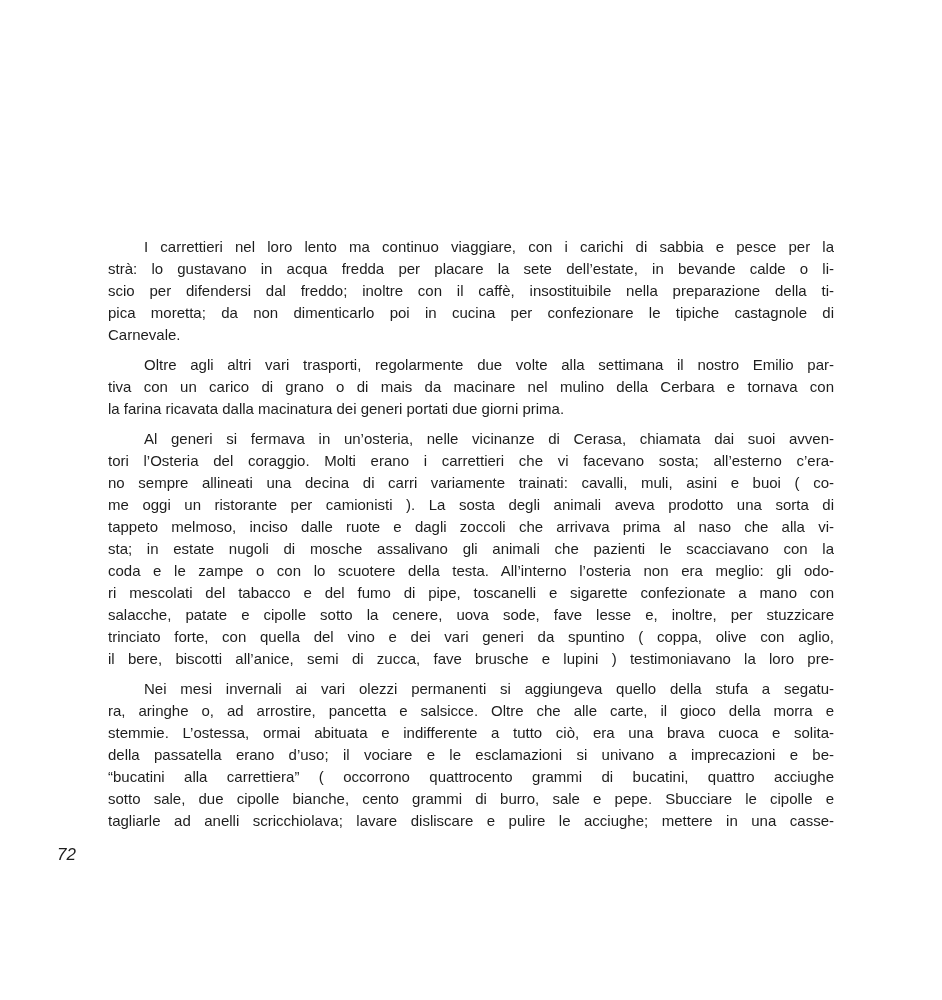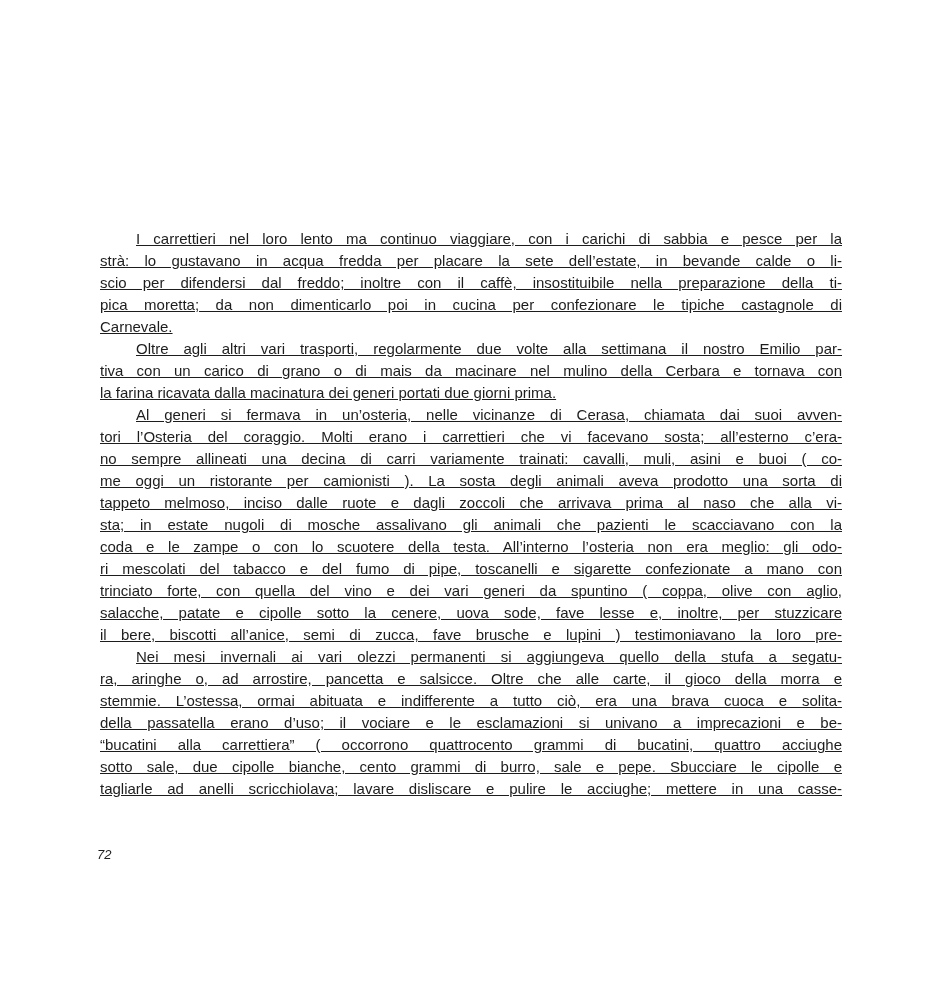--- a/index.html
+++ b/index.html
@@ -17,40 +17,39 @@
     color: #1d1d1d;
   }
   .text-block {
     position: absolute;
     left: 100px;
     top: 228px;
     width: 742px;
     font-size: 15px;
     line-height: 22px;
   }
-  .para { margin: 0; padding: 0; text-decoration: underline; }
+  .para { margin: 8px; padding: 0; }
   .line {
     height: 22px;
     overflow: hidden;
     text-align: justify;
     text-align-last: justify;
   }
   .line.indent { text-indent: 36px; }
   .line.short {
     text-align: right;
     text-align-last: left;
   }
   .page-number {
     position: absolute;
     left: 57px;
     top: 844px;
-    font-size: 13px;
+    font-size: 17px;
     line-height: 22px;
     font-style: italic;
-    margin-left: 40px;
   }
 </style>
 </head>
 <body>
 
 <div class="sheet">
 
   <div class="page-number">72</div>
 
   <div class="text-block">
@@ -71,22 +70,22 @@
 
     <div class="para">
       <div class="line indent">Al generi si fermava in un’osteria, nelle vicinanze di Cerasa, chiamata dai suoi avven-</div>
       <div class="line">tori l’Osteria del coraggio. Molti erano i carrettieri che vi facevano sosta; all’esterno c’era-</div>
       <div class="line">no sempre allineati una decina di carri variamente trainati: cavalli, muli, asini e buoi ( co-</div>
       <div class="line">me oggi un ristorante per camionisti ). La sosta degli animali aveva prodotto una sorta di</div>
       <div class="line">tappeto melmoso, inciso dalle ruote e dagli zoccoli che arrivava prima al naso che alla vi-</div>
       <div class="line">sta; in estate nugoli di mosche assalivano gli animali che pazienti le scacciavano con la</div>
       <div class="line">coda  e le zampe o con lo scuotere della testa. All’interno l’osteria non era meglio: gli odo-</div>
       <div class="line">ri mescolati del tabacco e del fumo di pipe, toscanelli e sigarette confezionate a mano con</div>
+      <div class="line">salacche, patate e cipolle sotto la cenere, uova sode, fave lesse e, inoltre, per stuzzicare</div>
       <div class="line">trinciato forte, con quella del vino e dei vari generi da spuntino ( coppa, olive con aglio,</div>
-      <div class="line">salacche, patate e cipolle sotto la cenere, uova sode, fave lesse e, inoltre, per stuzzicare</div>
       <div class="line">il bere, biscotti all’anice, semi di zucca, fave brusche e lupini ) testimoniavano la loro pre-</div>
     </div>
 
     <div class="para">
       <div class="line indent">Nei mesi invernali ai vari olezzi permanenti si aggiungeva quello della stufa a segatu-</div>
       <div class="line">ra, aringhe o, ad arrostire, pancetta e salsicce. Oltre che alle carte, il gioco della morra e</div>
       <div class="line">stemmie. L’ostessa, ormai abituata e indifferente a tutto ciò, era una brava cuoca e solita-</div>
       <div class="line">della passatella erano d’uso; il vociare e le esclamazioni si univano a imprecazioni e be-</div>
       <div class="line">“bucatini alla carrettiera” ( occorrono quattrocento grammi di bucatini, quattro acciughe</div>
       <div class="line">sotto sale, due cipolle bianche, cento grammi di burro, sale e pepe. Sbucciare le cipolle e</div>

